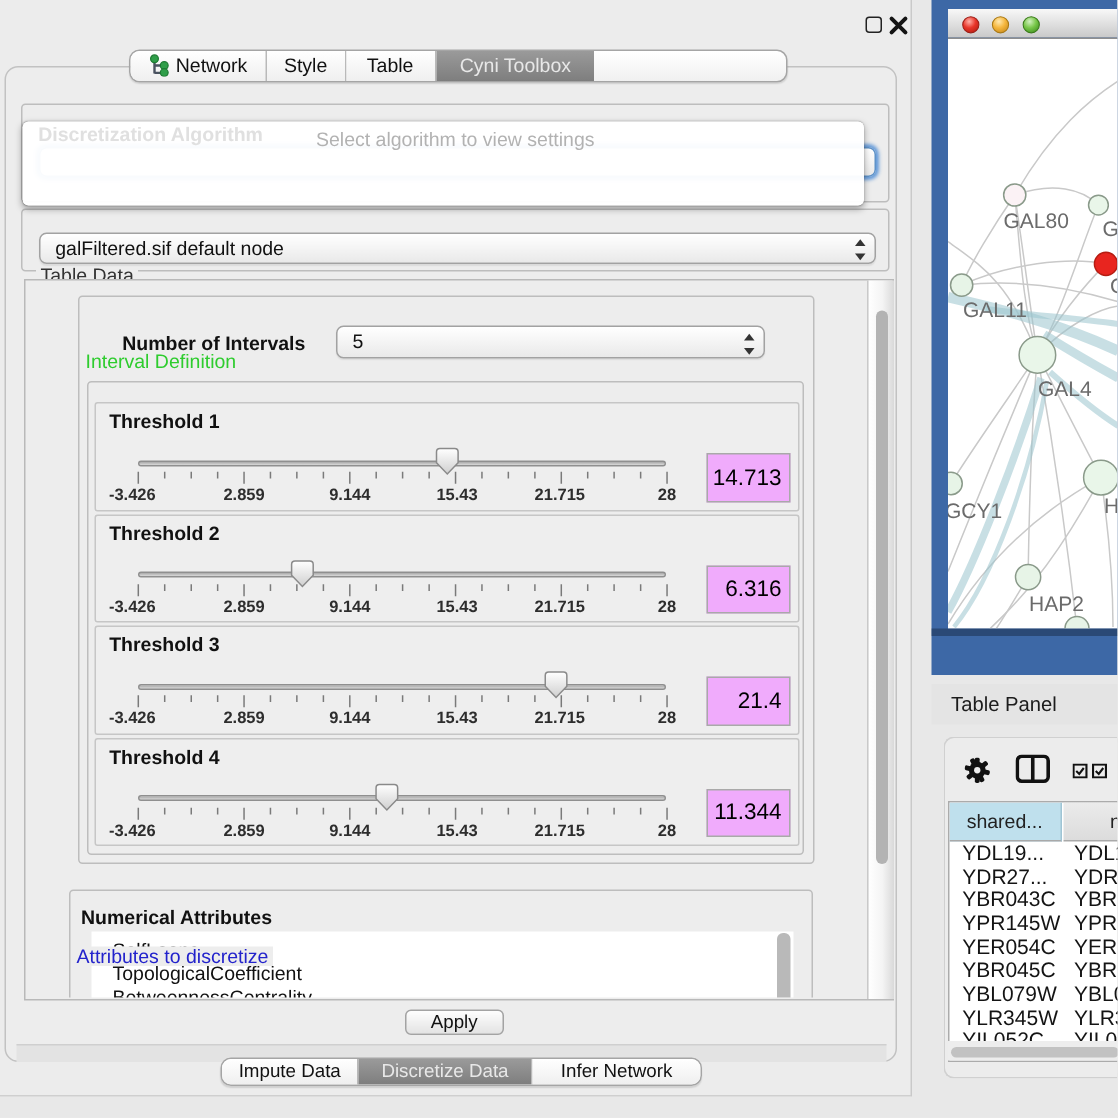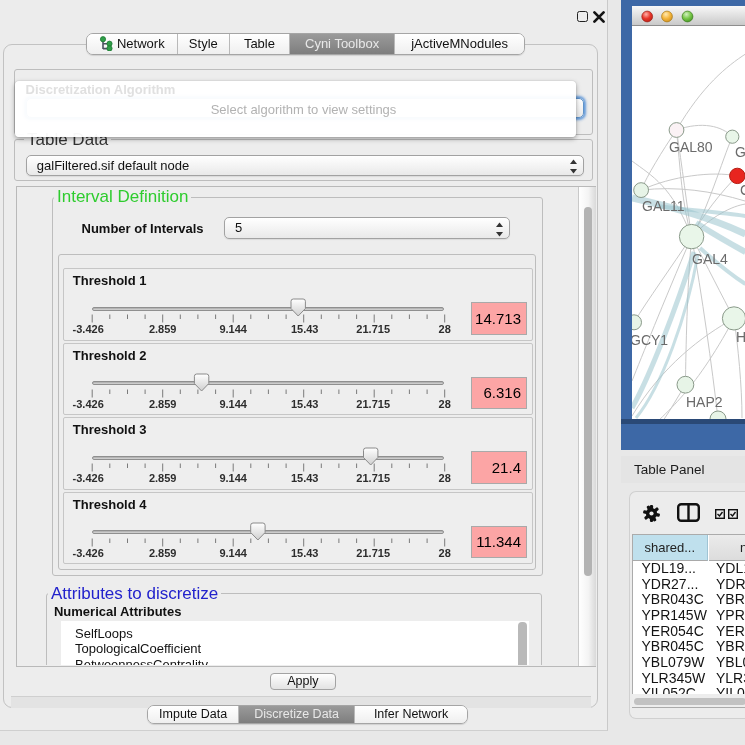--- a/index.html
+++ b/index.html
@@ -24,21 +24,21 @@
 .tabstrip { display:flex; border:1px solid #a5a5a5; border-radius:7px; overflow:hidden;
   background:linear-gradient(#ffffff,#f0f0f0); box-shadow:0 1px 1px rgba(0,0,0,0.12); }
 #toptabs { left:86px; top:33px; width:439px; height:21.5px; }
 .tab { height:100%; display:flex; align-items:center; justify-content:center;
   font-size:13px; color:#111; border-right:1px solid #b9b9b9; background:linear-gradient(#ffffff,#efefef); }
 .tab:last-child { border-right:none; }
 .tabdark { background:linear-gradient(#9a9a9a,#7e7e7e); color:#e8e8e8; }
 
 
 .group { border:1px solid #bdbdbd; border-radius:3px; }
-.glabel { position:absolute; background:#ededed; padding:0 3px; font-size:17px; line-height:13px; }
+.glabel { position:absolute; background:#ededed; padding:0 3px; font-size:13px; line-height:13px;margin-top:44px; }
 
 
 .combo { background:linear-gradient(#ffffff,#e9e9e9); border:1px solid #a2a2a2; border-radius:5px;
   font-size:13px; color:#111; box-shadow:0 1px 1px rgba(0,0,0,0.08); }
 .combo .ctext { position:absolute; left:10px; top:0; height:100%; display:flex; align-items:center; }
 
 
 #scrollpane { left:15.8px; top:185.5px; width:580px; height:481px; border:1px solid #b9b9b9;
   background:#ededed; overflow:hidden; }
 #vsb { left:577.5px; top:186.5px; width:18px; height:479px;
@@ -46,36 +46,36 @@
 #vsbthumb { left:584px; top:207px; width:7.5px; height:369px; background:#b3b3b3; border-radius:4px; }
 
 
 .tpanel { position:absolute; left:62.8px; width:470.2px; height:72.5px;
   border:1px solid #c6c6c6; background:#eeeeee; border-radius:2px; }
 .ttitle { position:absolute; left:9px; top:4px; font-size:13px; font-weight:bold; color:#111; }
 .ttrack { position:absolute; left:28.2px; top:37.6px; width:352.5px; height:4.4px;
   background:linear-gradient(#a9a9a9,#d8d8d8); border:1px solid #8f8f8f; border-radius:2.5px; }
 .tsvg { position:absolute; left:0; top:0; }
 .tfield { position:absolute; left:407.2px; top:33px; width:56px; height:32.5px;
-  background:#fca5a5; border:1px solid #a9a9a9; font-size:15px; color:#000;
+  background:#f0abfc; border:1px solid #a9a9a9; font-size:15px; color:#000;
   display:flex; align-items:center; justify-content:flex-end; padding-right:5px; }
 .litem { position:absolute; left:14px; font-size:13px; color:#111; }
 
 
 #applybtn { left:269.8px; top:672.5px; width:66px; height:17.5px;
   background:linear-gradient(#fefefe,#e3e3e3); border:1px solid #a3a3a3; border-radius:4px;
   font-size:12.5px; color:#111; display:flex; align-items:center; justify-content:center; }
 #bottabs { left:147.4px; top:705px; width:320.4px; height:18.8px; }
 #bottabs .tab { font-size:12.5px; }
 
 
 #popup { left:15px; top:80.5px; width:561px; height:56px; background:rgba(255,255,255,0.96);
   border-radius:4px; box-shadow:0 2px 5px rgba(0,0,0,0.35), 0 0 1px rgba(0,0,0,0.3); }
 #popup .ghost { position:absolute; left:10.5px; top:1px; font-size:13px; color:#e0e0e0;text-align:right; }
-#popup .sel { position:absolute; left:16px; right:0; top:21px; text-align:center; font-size:13px; color:#b2b2b2; }
+#popup .sel { position:absolute; left:16px; right:0; top:4px; text-align:center; font-size:13px; color:#b2b2b2; }
 #popup .it1 { position:absolute; left:1px; top:22px; font-size:14px; font-weight:bold; color:#000; }
 #popup .it2 { position:absolute; left:1px; top:39px; font-size:13.5px; color:#111; }
 
 
 #netwin { left:620.5px; top:0; width:124.5px; height:450px; background:#3d68a6; }
 #nettitle { left:631.5px; top:5.5px; width:113.5px; height:20.5px;
   background:linear-gradient(#f8f8f8,#c9c9c9); border-bottom:1px solid #8e8e8e; }
 #netcanvas { left:631.5px; top:26px; width:113.5px; height:392.5px; background:#ffffff; overflow:hidden; }
 #netshadow { left:620.5px; top:418.5px; width:124.5px; height:5px; background:rgba(20,35,60,0.45); }
 #tpbar { left:620.5px; top:455.5px; width:124.5px; height:27.2px; background:#e4e4e4;
@@ -113,21 +113,20 @@
             <path d="M4,7.7 H9"></path>
             <path d="M4,12.6 H9"></path>
         </g>
         <circle cx="4" cy="3.2" r="2.6" fill="#2f9e49" stroke="#1e7a33" stroke-width="0.8"></circle>
         <circle cx="10.5" cy="7.7" r="2.6" fill="#2f9e49" stroke="#1e7a33" stroke-width="0.8"></circle>
         <circle cx="10.5" cy="12.4" r="2.6" fill="#2f9e49" stroke="#1e7a33" stroke-width="0.8"></circle>
       </svg>Network</div>
     <div class="tab" style="width:52.5px">Style</div>
     <div class="tab" style="width:60.2px">Table</div>
     <div class="tab tabdark" style="width:105.8px">Cyni Toolbox</div>
-    <div class="tab" style="width:129.2px">jActiveMNodules</div>
   </div>
 
   <div class="abs group" style="left:13.7px;top:68.5px;width:579.5px;height:66px"></div>
   <div class="abs combo" style="left:26px;top:98px;width:558px;height:20px;box-shadow:0 0 2.5px 2px rgba(85,145,215,0.9);border-color:#5f93c9"></div>
 
   <div class="abs group" style="left:13.7px;top:139px;width:579.5px;height:41.5px"></div>
   <div class="abs glabel" style="left:24px;top:133px;color:#333">Table Data</div>
   <div class="abs combo" style="left:25.8px;top:154.5px;width:558.5px;height:21px">
     <div class="ctext">galFiltered.sif default node</div>
     <svg style="position:absolute;right:5px;top:3px" width="9" height="15" viewBox="0 0 9 15">

